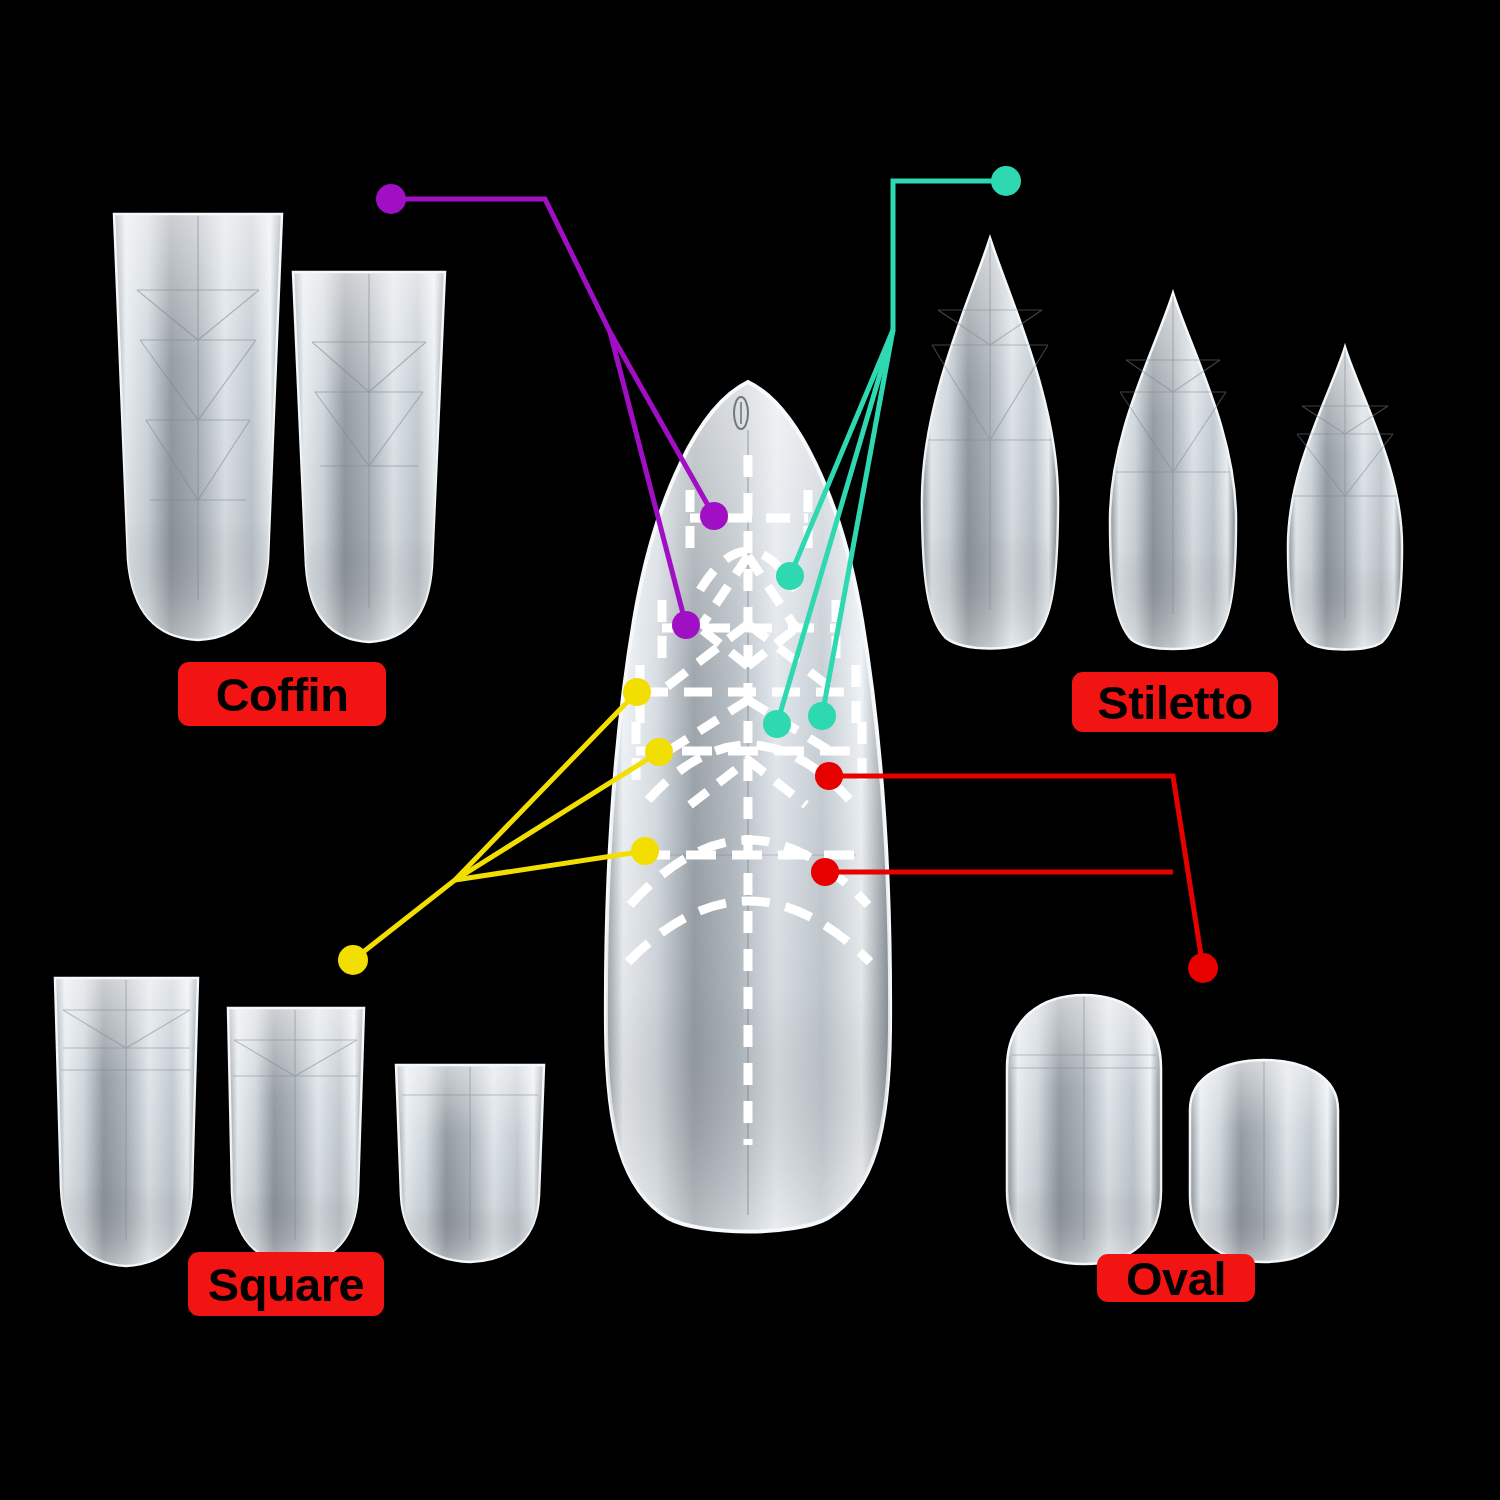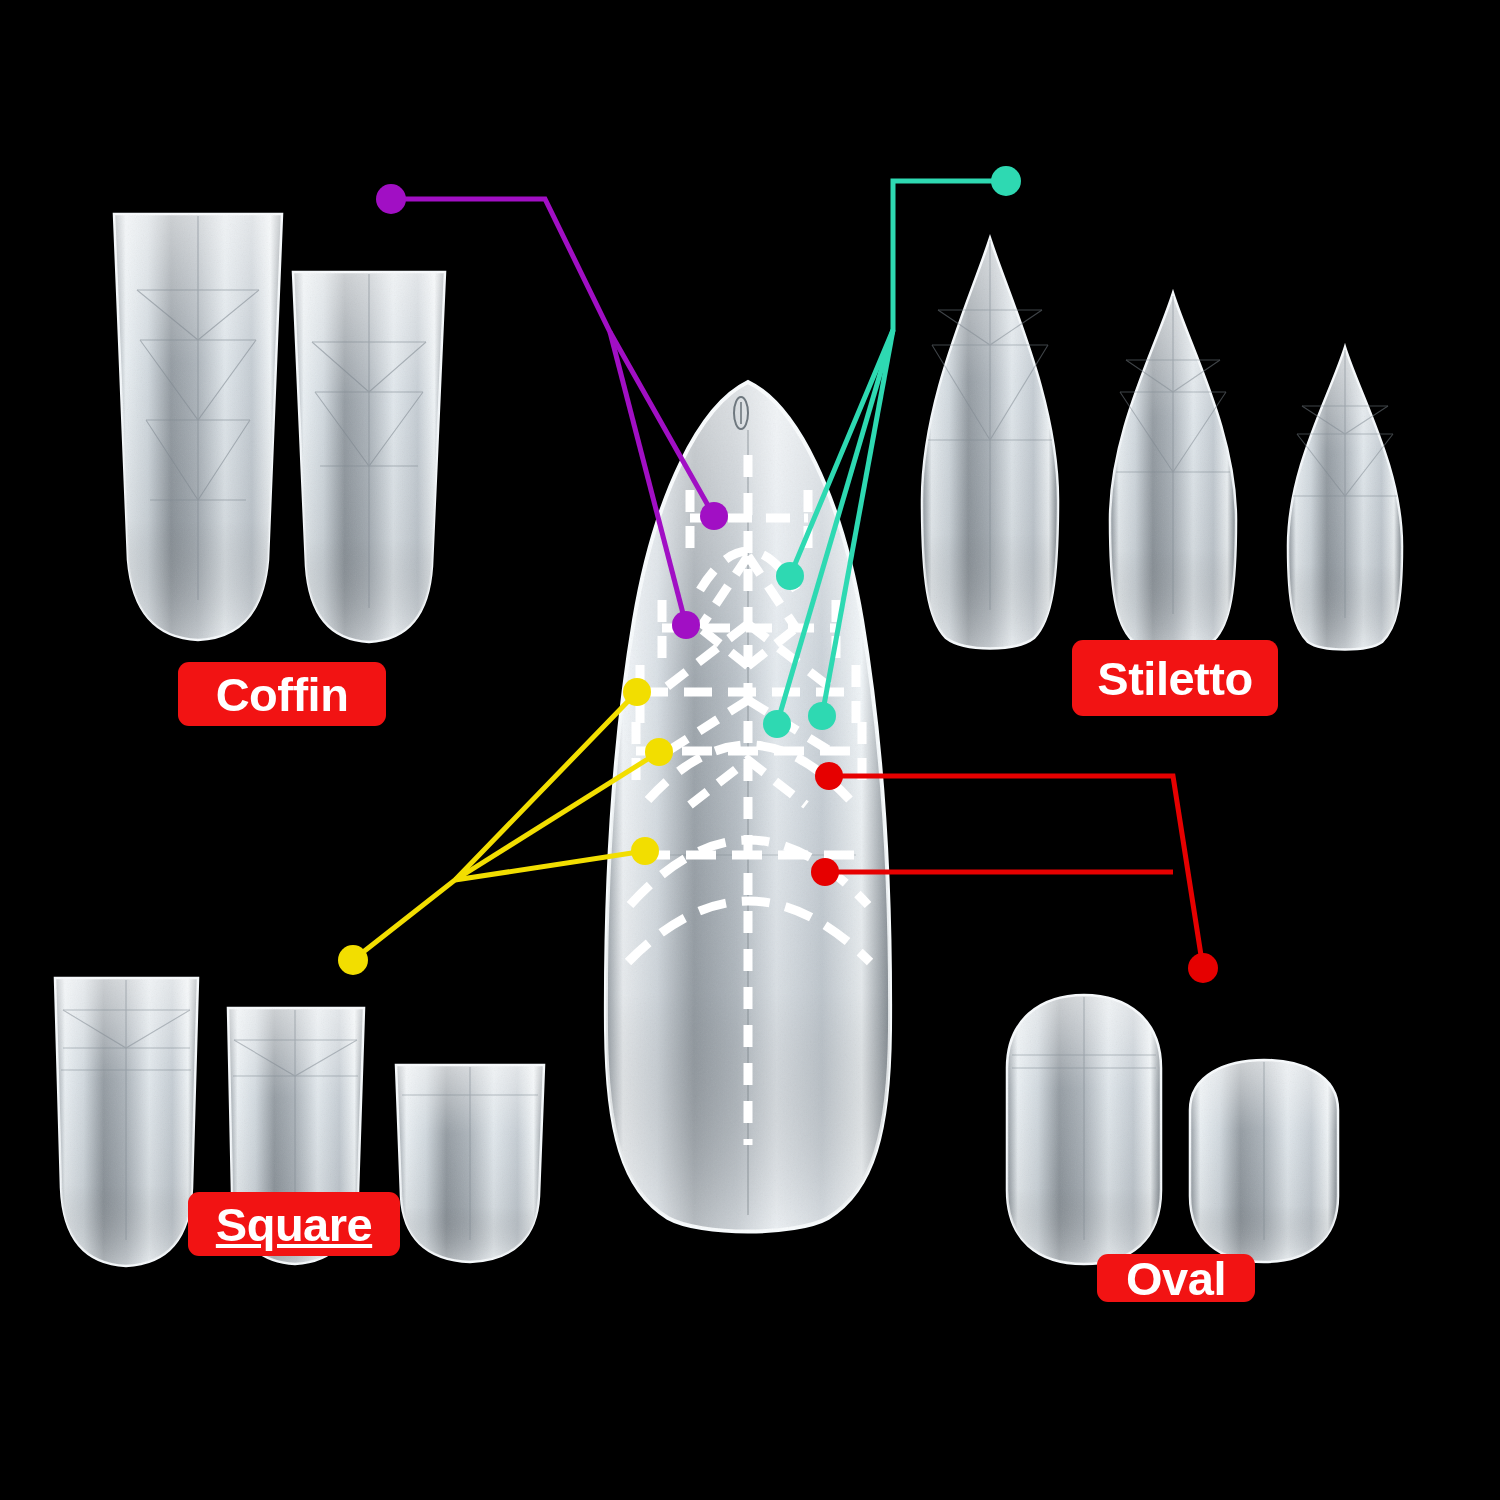--- a/index.html
+++ b/index.html
@@ -23,34 +23,34 @@
     width: 1500px;
     height: 1500px;
   }
   .label-chip {
     position: absolute;
     display: flex;
     align-items: center;
     justify-content: center;
     background: #F21313;
     border-radius: 11px;
-    color: #ffffff;
+    color: #000000;
     font-family: "Liberation Sans", sans-serif;
     font-weight: bold;
     font-size: 47px;
     letter-spacing: -0.5px;
     line-height: 1;
     padding: 0 22px;
     box-sizing: border-box;
     white-space: nowrap;
     user-select: none;
   }
   #label-coffin   { left: 178px;  top: 662px;  width: 208px; height: 64px; }
-  #label-stiletto { left: 1072px; top: 640px;  width: 206px; height: 76px; }
-  #label-square   { left: 188px;  top: 1192px; width: 212px; height: 64px; text-decoration: underline; }
+  #label-stiletto { left: 1072px; top: 672px;  width: 206px; height: 60px; }
+  #label-square   { left: 188px;  top: 1252px; width: 196px; height: 64px; }
   #label-oval     { left: 1097px; top: 1254px; width: 158px; height: 48px; }
 </style>
 </head>
 <body>
 
 <div id="stage">
 
   <svg id="svg-root" viewBox="0 0 1500 1500" xmlns="http://www.w3.org/2000/svg">
     <defs>
 

